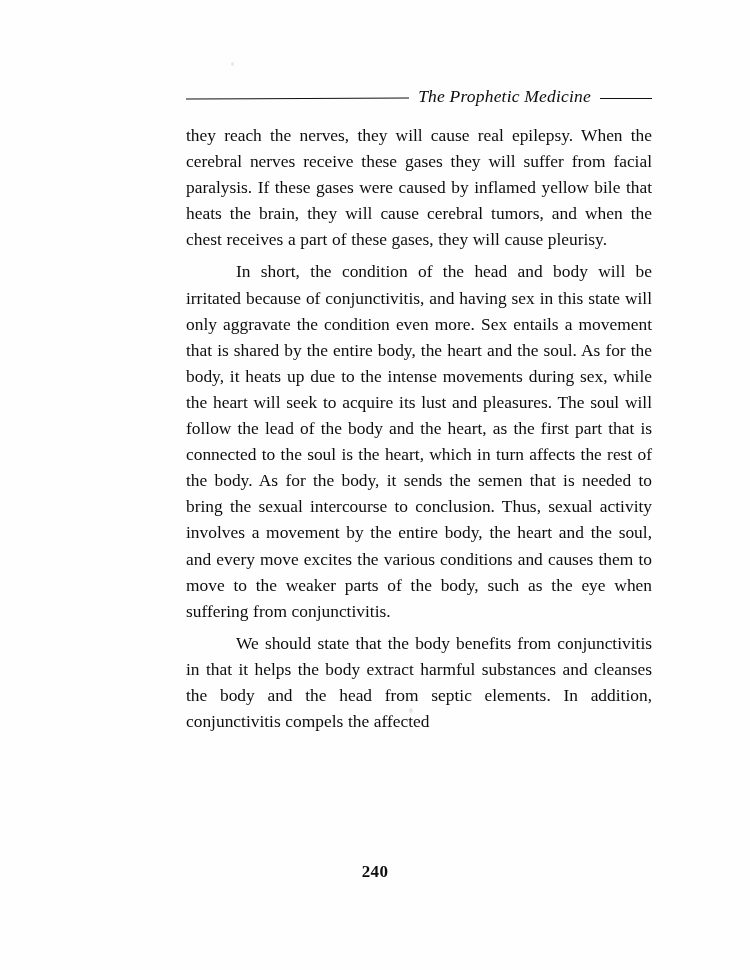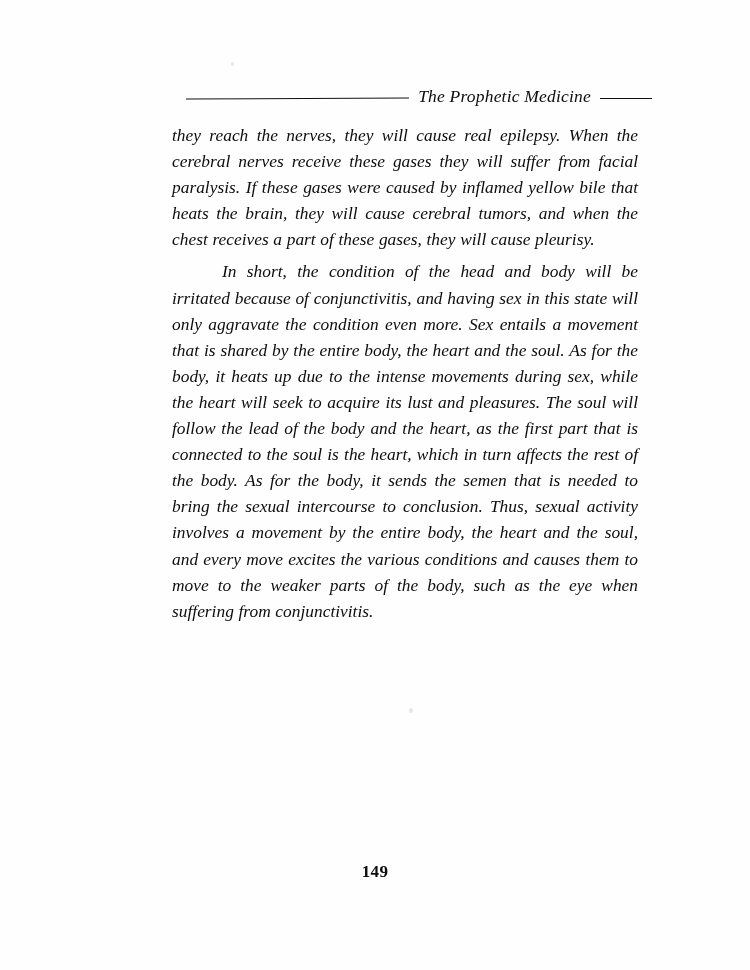--- a/index.html
+++ b/index.html
@@ -47,24 +47,23 @@
     font-size: 17.5px;
     letter-spacing: 0.2px;
     white-space: nowrap;
     line-height: 1;
     padding-bottom: 2px;
   }
 
   
   .body-col {
     position: absolute;
-    left: 172px;
+    left: 186px;
     top: 122px;
     width: 466px;
-    font-style: italic;
   }
   p.para {
     margin: 0;
     text-align: justify;
     text-justify: inter-word;
     font-size: 17.4px;
     line-height: 26.1px;
     text-indent: 50px;
     word-spacing: 0.3px;
     -webkit-hyphens: none;
@@ -107,17 +106,18 @@
 
   <div class="running-head">
     <span class="rule rule-left"></span>
     <span class="head-title">The Prophetic Medicine</span>
     <span class="rule rule-right"></span>
   </div>
 
   <div class="body-col">
     <p class="para no-indent">they reach the nerves, they will cause real epilepsy. When the cerebral nerves receive these gases they will suffer from facial paralysis. If these gases were caused by inflamed yellow bile that heats the brain, they will cause cerebral tumors, and when the chest receives a part of these gases, they will cause pleurisy.</p>
     <p class="para">In short, the condition of the head and body will be irritated because of conjunctivitis, and having sex in this state will only aggravate the condition even more. Sex entails a movement that is shared by the entire body, the heart and the soul. As for the body, it heats up due to the intense movements during sex, while the heart will seek to acquire its lust and pleasures. The soul will follow the lead of the body and the heart, as the first part that is connected to the soul is the heart, which in turn affects the rest of the body. As for the body, it sends the semen that is needed to bring the sexual intercourse to conclusion. Thus, sexual activity involves a movement by the entire body, the heart and the soul, and every move excites the various conditions and causes them to move to the weaker parts of the body, such as the eye when suffering from conjunctivitis.</p>
+    <p class="para">We should state that the body benefits from conjunctivitis in that it helps the body extract harmful substances and cleanses the body and the head from septic elements. In addition, conjunctivitis compels the affected</p>
   </div>
 
-  <div class="folio">149</div>
+  <div class="folio">240</div>
 
 </div>
 
 </body></html>

